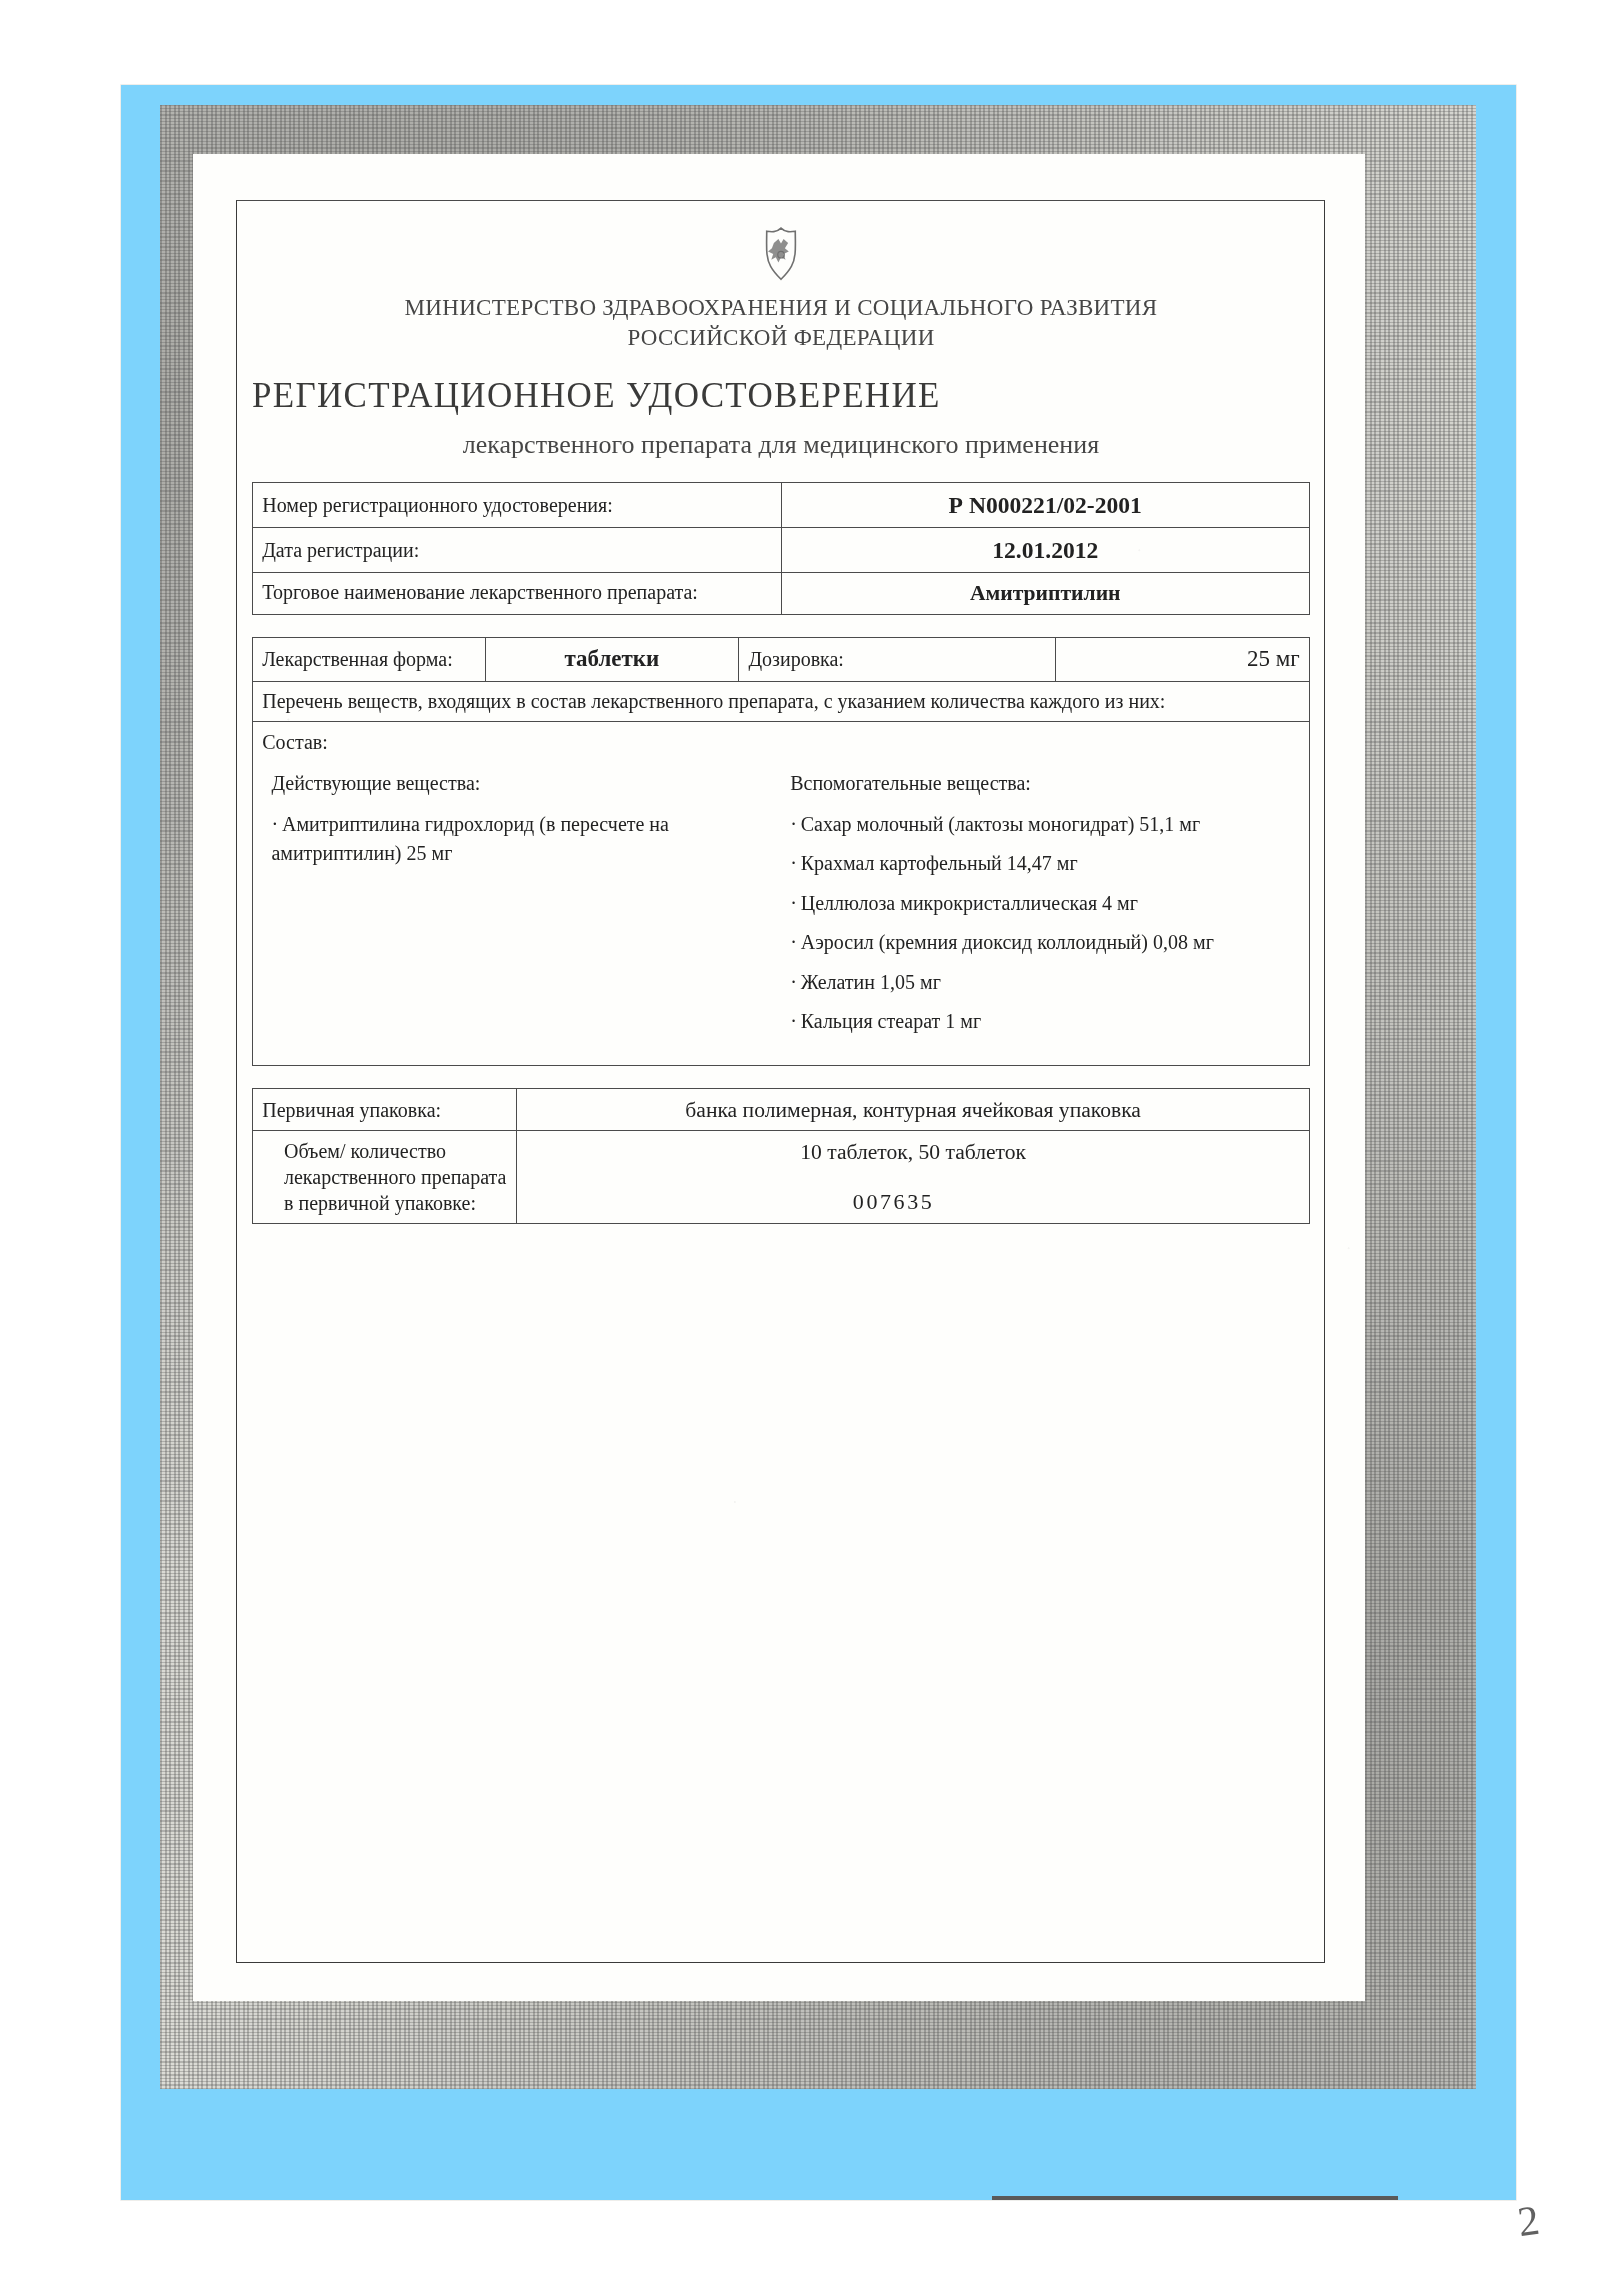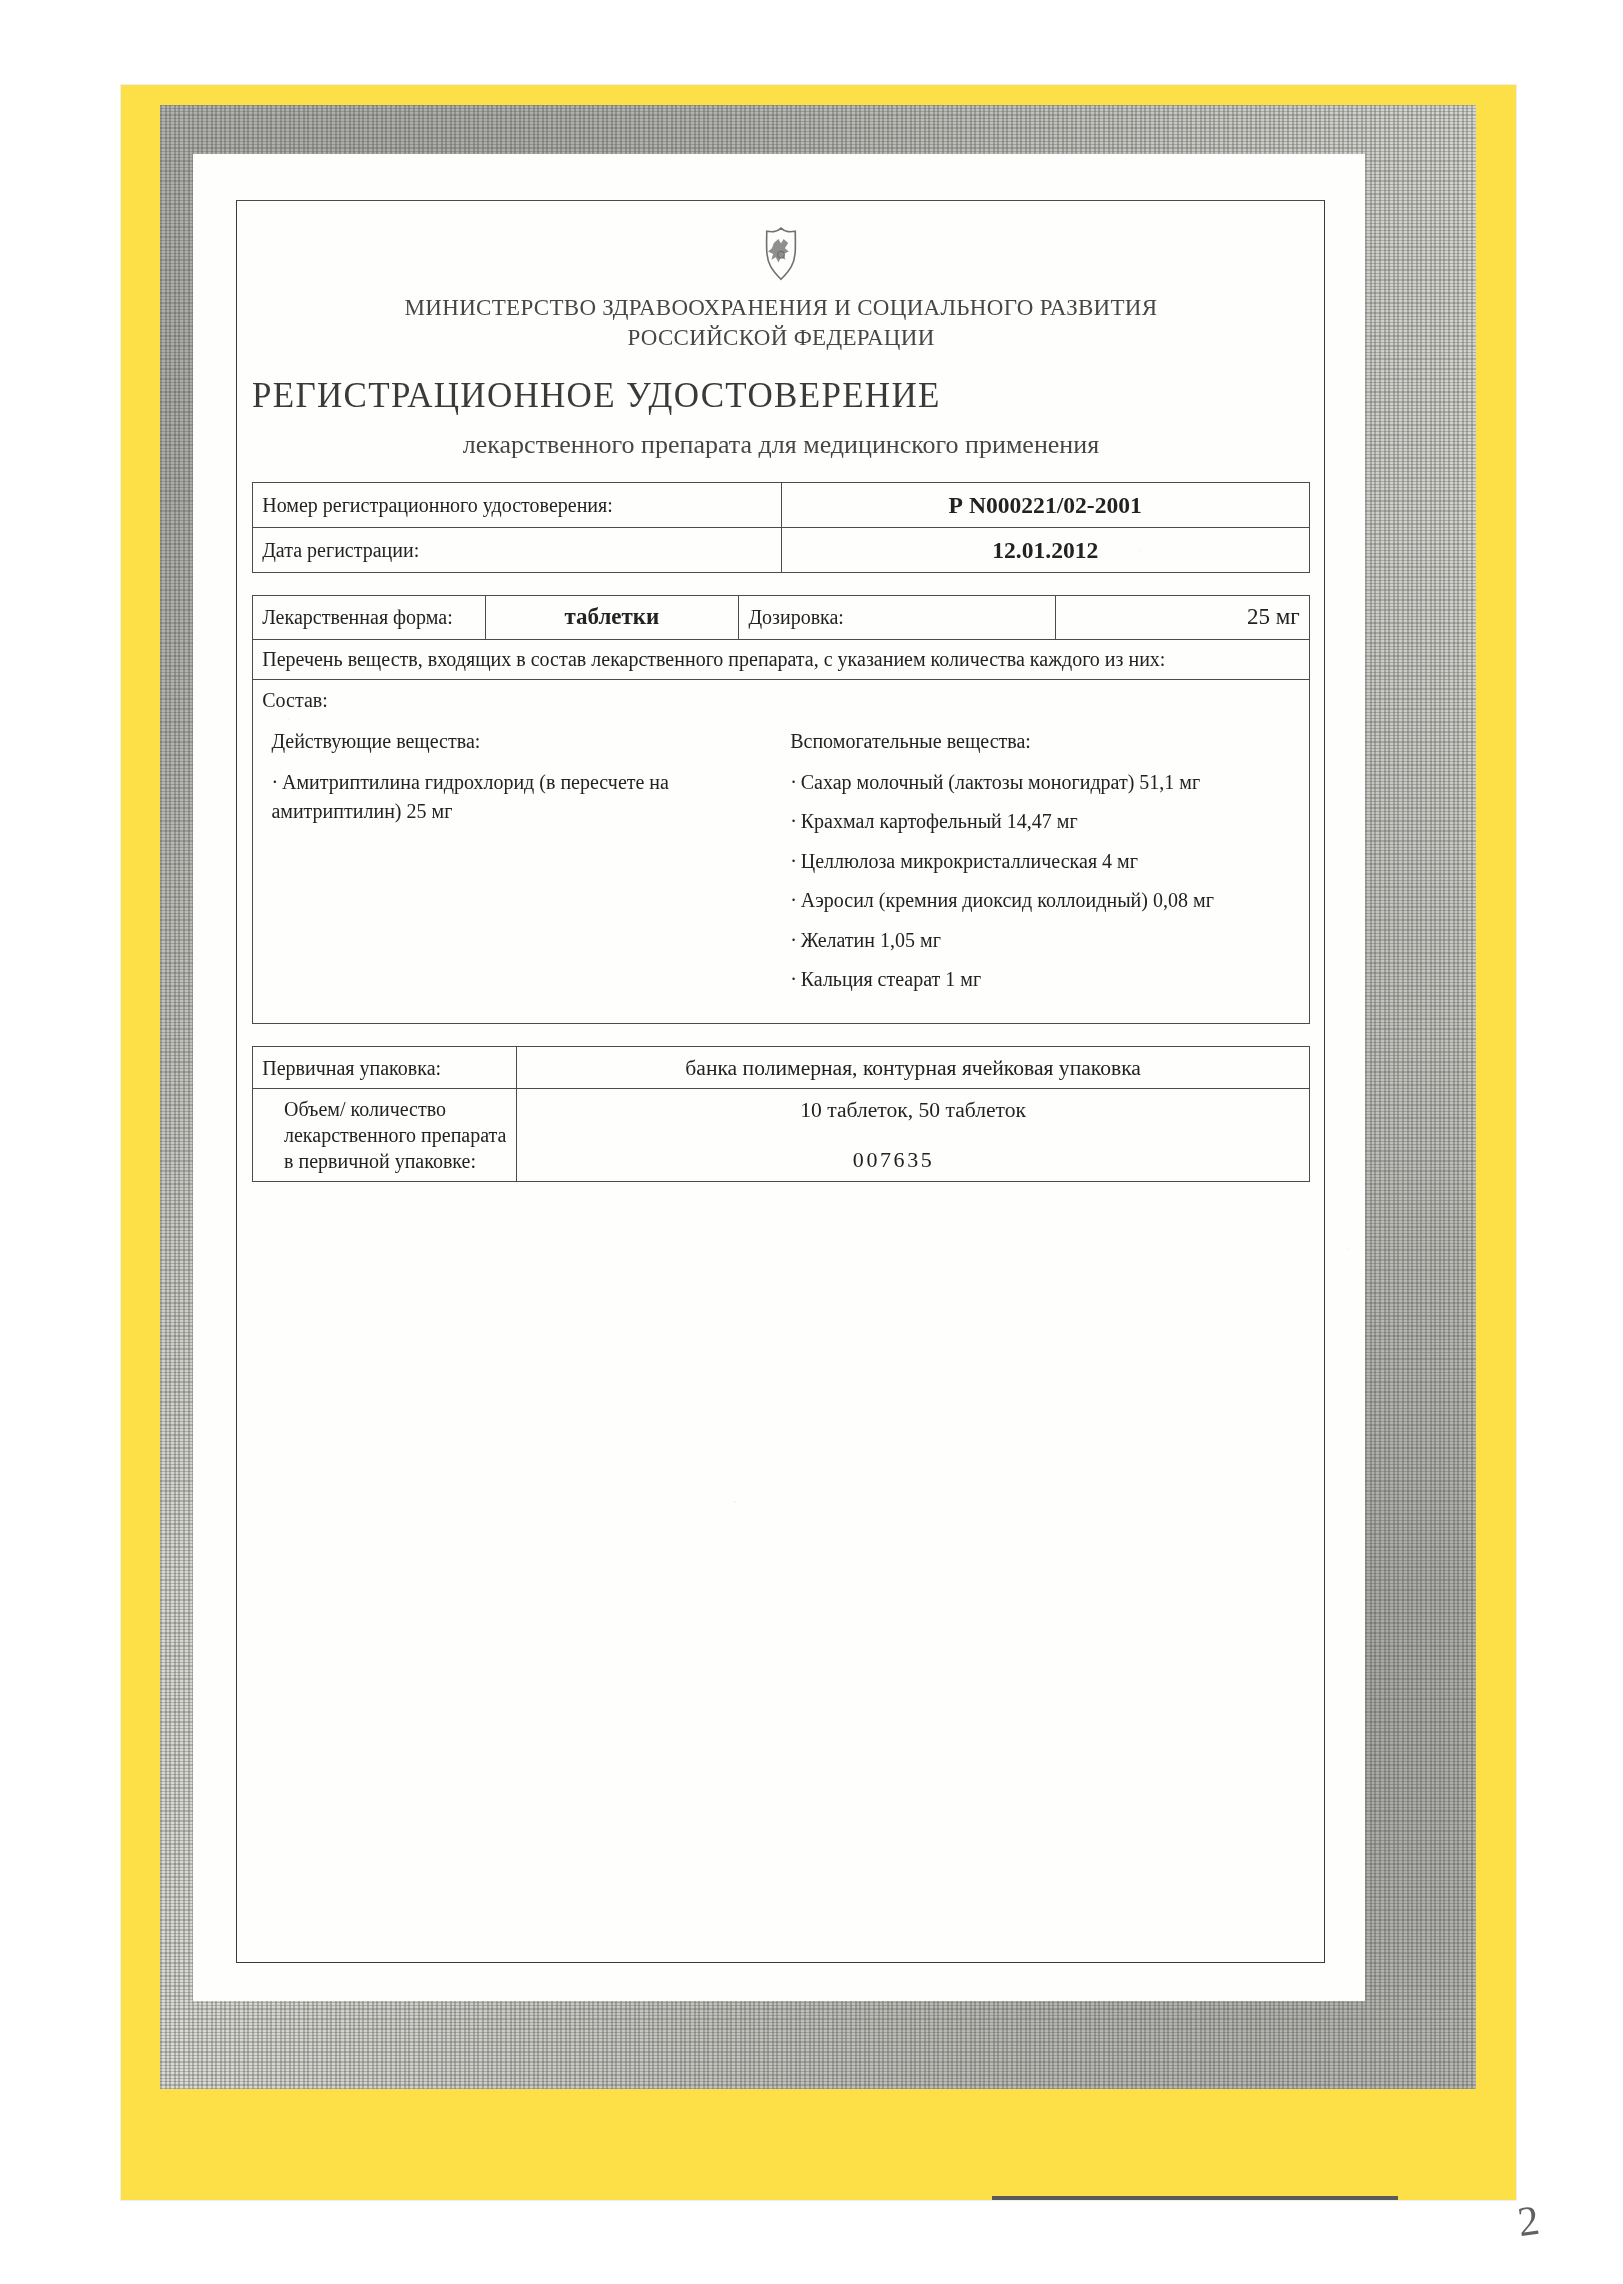--- a/index.html
+++ b/index.html
@@ -16,21 +16,21 @@
     overflow: hidden;
   }
 
   
   .scan {
     position: absolute;
     left: 121px;
     top: 85px;
     width: 1395px;
     height: 2115px;
-    background: #fde047;
+    background: #7dd3fc;
     box-shadow: 0 0 0 0.7px #e7e7e3;
   }
 
   
   .frame-outer {
     position: absolute;
     left: 39px;
     top: 19.6px;
     width: 1316px;
     height: 1984px;
@@ -224,20 +224,24 @@
     <table class="doc">
       <tbody>
         <tr>
           <td class="label mid-cell">Номер регистрационного удостоверения:</td>
           <td class="value">Р N000221/02-2001</td>
         </tr>
         <tr>
           <td class="label mid-cell">Дата регистрации:</td>
           <td class="value">12.01.2012</td>
         </tr>
+        <tr>
+          <td class="label">Торговое наименование лекарственного препарата:</td>
+          <td class="value small mid-cell">Амитриптилин</td>
+        </tr>
       </tbody>
     </table>
 
     <div class="gap"></div>
 
     <table class="doc dose">
       <tbody>
         <tr>
           <td class="dose-form-label">Лекарственная форма:</td>
           <td class="dose-form-val">таблетки</td>

